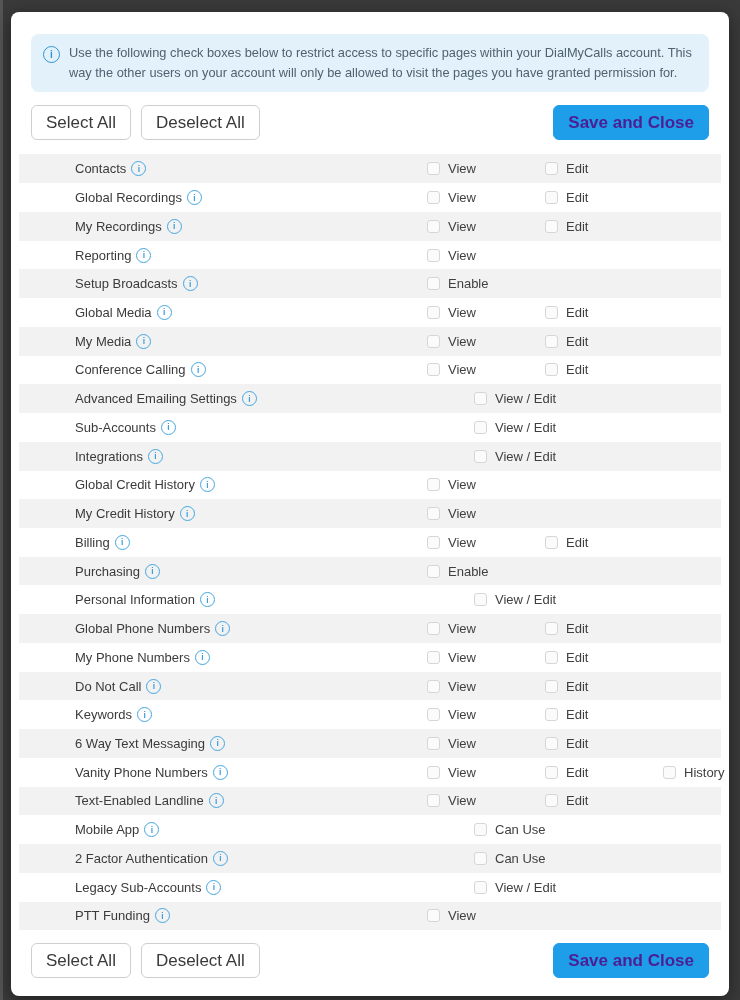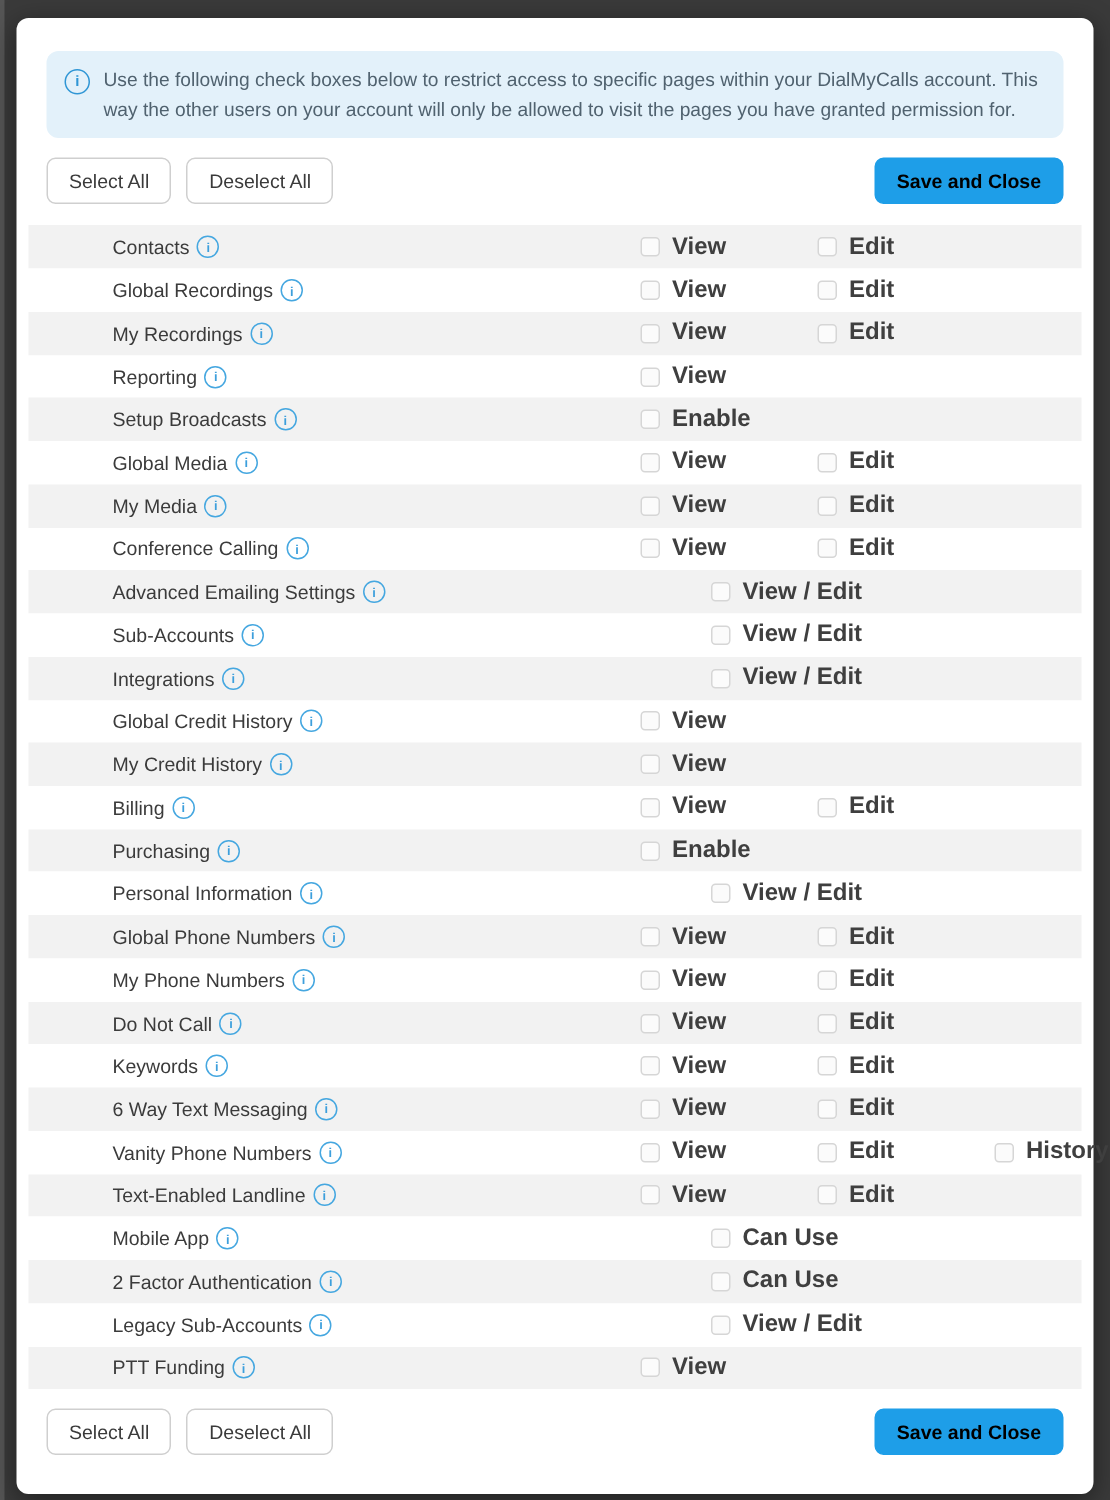--- a/index.html
+++ b/index.html
@@ -39,30 +39,30 @@
     flex:0 0 auto;width:15px;height:15px;border:1px solid #2f96d5;border-radius:50%;
     color:#2f96d5;font-size:10px;font-weight:700;font-style:normal;
     display:flex;align-items:center;justify-content:center;
     margin-top:3px;
   }
   .alert-text{
     font-size:12.8px;line-height:1.58;color:#50626f;
   }
   .toolbar{display:flex;align-items:center;gap:10px;}
   .btn{
-    font-family:inherit;font-size:13px;line-height:1;
+    font-family:inherit;font-size:17px;line-height:1;
     border-radius:6px;padding:8px 14px;cursor:pointer;
     box-sizing:border-box;
   }
   .btn-light{
     background:#ffffff;border:1px solid #cfcfcf;color:#3a3a3a;font-weight:400;
   }
   .btn-primary{
     margin-left:auto;
-    background:#1e9ee8;border:1px solid #1e9ee8;color:#000000;font-weight:700;
+    background:#1e9ee8;border:1px solid #1e9ee8;color:#4c1d95;font-weight:700;
   }
   .perm-table{
     margin:14px -12px 13px -12px;
   }
   .perm-row{
     height:28.74px;display:flex;align-items:center;
     padding-left:12px;box-sizing:border-box;
   }
   .perm-row:nth-child(odd){background:#f2f2f2;}
   .perm-row:nth-child(even){background:#ffffff;}
@@ -78,21 +78,21 @@
   }
   .perm-cell{
     flex:0 0 auto;width:118px;display:flex;align-items:center;gap:8px;cursor:pointer;
   }
   .perm-cell.wide{width:160px;padding-left:47px;}
   .checkbox{
     width:13px;height:13px;flex:0 0 auto;
     background:#fbfbfb;border:1px solid #d6d6d6;border-radius:3px;
     box-sizing:border-box;
   }
-  .cb-label{font-size:16px;color:#3f3f3f;white-space:nowrap;font-weight:bold;}
+  .cb-label{font-size:13px;color:#3f3f3f;white-space:nowrap;}
 </style>
 </head>
 <body>
 
 <div class="backdrop-edge"></div>
 
 <div class="modal">
 
 
   <div class="alert">

